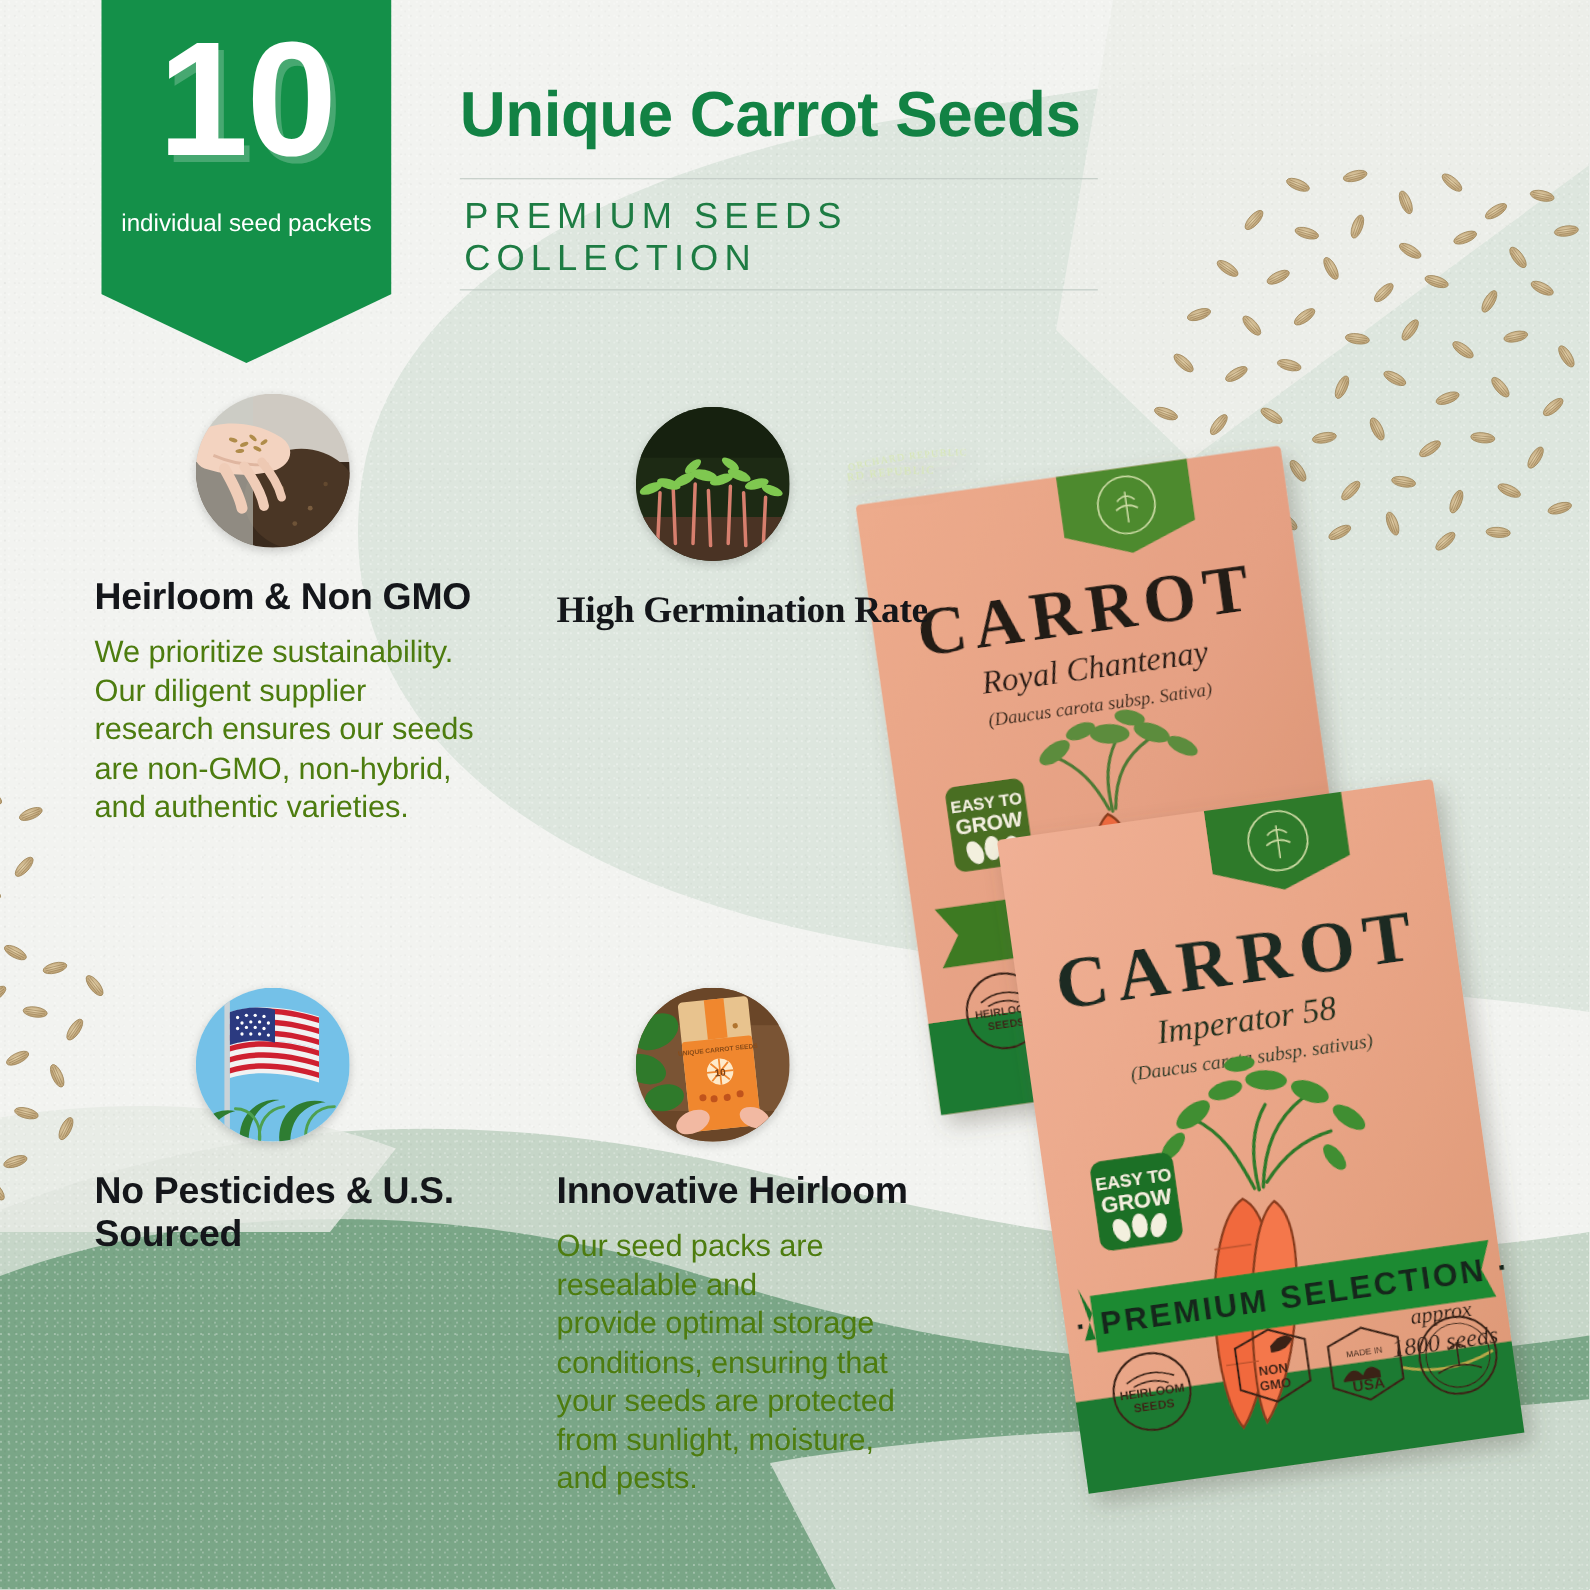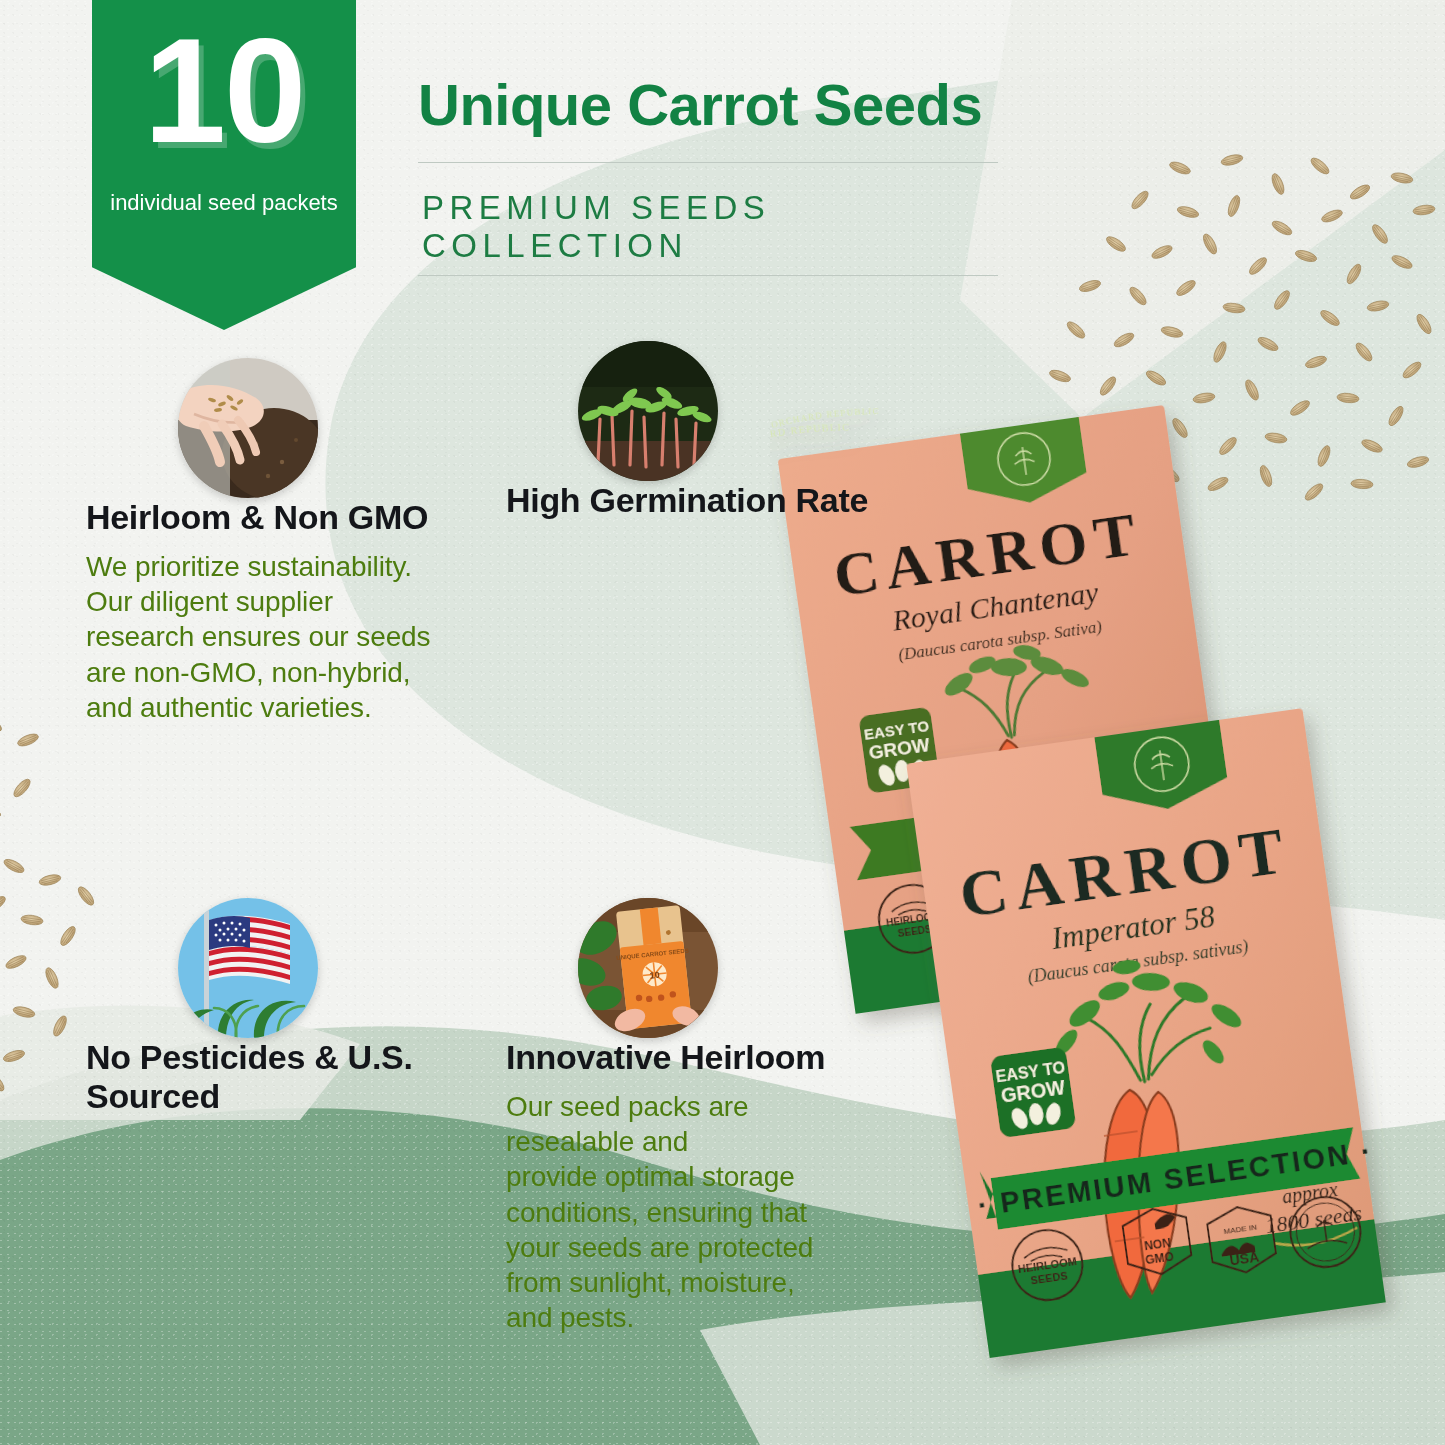--- a/index.html
+++ b/index.html
@@ -43,41 +43,41 @@
   
   #header{ position:absolute; left:418px; top:74px; width:600px; z-index:6; }
   #header .h1{
     font-size:58px; font-weight:700; color:#128244; letter-spacing:-.5px;
     line-height:1.06; white-space:nowrap;
   }
   #header .rulebox{ margin-top:27px; }
   #header .rule{ height:1px; background:#bfc9c2; width:580px; }
   #header .h2{
     font-size:33px; color:#1d7c43; letter-spacing:5.5px; font-weight:400;
-    padding:26px 0 10px 4px;
+    padding:14px 0 10px 4px;
   }
 
   
   .feat{ position:absolute; z-index:6; }
   .feat .circ{
     width:140px; height:140px; border-radius:50%; overflow:hidden;
     position:relative; box-shadow:0 3px 9px rgba(0,0,0,.18);
   }
   .feat .circ svg{ display:block; width:140px; height:140px; }
   .feat h3{
     font-size:34px; font-weight:700; color:#14161a; line-height:1.14;
-    letter-spacing:-.3px;
+    margin-top:26px; letter-spacing:-.3px;
   }
   .feat p{
     font-size:28px; color:#4d7c0f; line-height:1.26; margin-top:12px;
     letter-spacing:-.1px; white-space:pre-line;
   }
   #feat-0{ left:86px;  top:358px; width:380px; }
   #feat-0 .circ{ margin-left:92px; }
-  #feat-1{ left:506px; top:341px; width:380px; }
+  #feat-1{ left:506px; top:370px; width:380px;font-family:Liberation Serif, serif; }
   #feat-1 .circ{ margin-left:72px; }
   #feat-2{ left:86px;  top:898px; width:380px; }
   #feat-2 .circ{ margin-left:92px; }
   #feat-3{ left:506px; top:898px; width:380px; }
   #feat-3 .circ{ margin-left:72px; }
 
   
   #seeds-tr{ position:absolute; left:1020px; top:140px; width:425px; height:400px; z-index:4; }
   #seeds-l { position:absolute; left:-30px;  top:700px; width:200px; height:400px; z-index:4; }
   #seeds-tr svg, #seeds-l svg{ display:block; }

